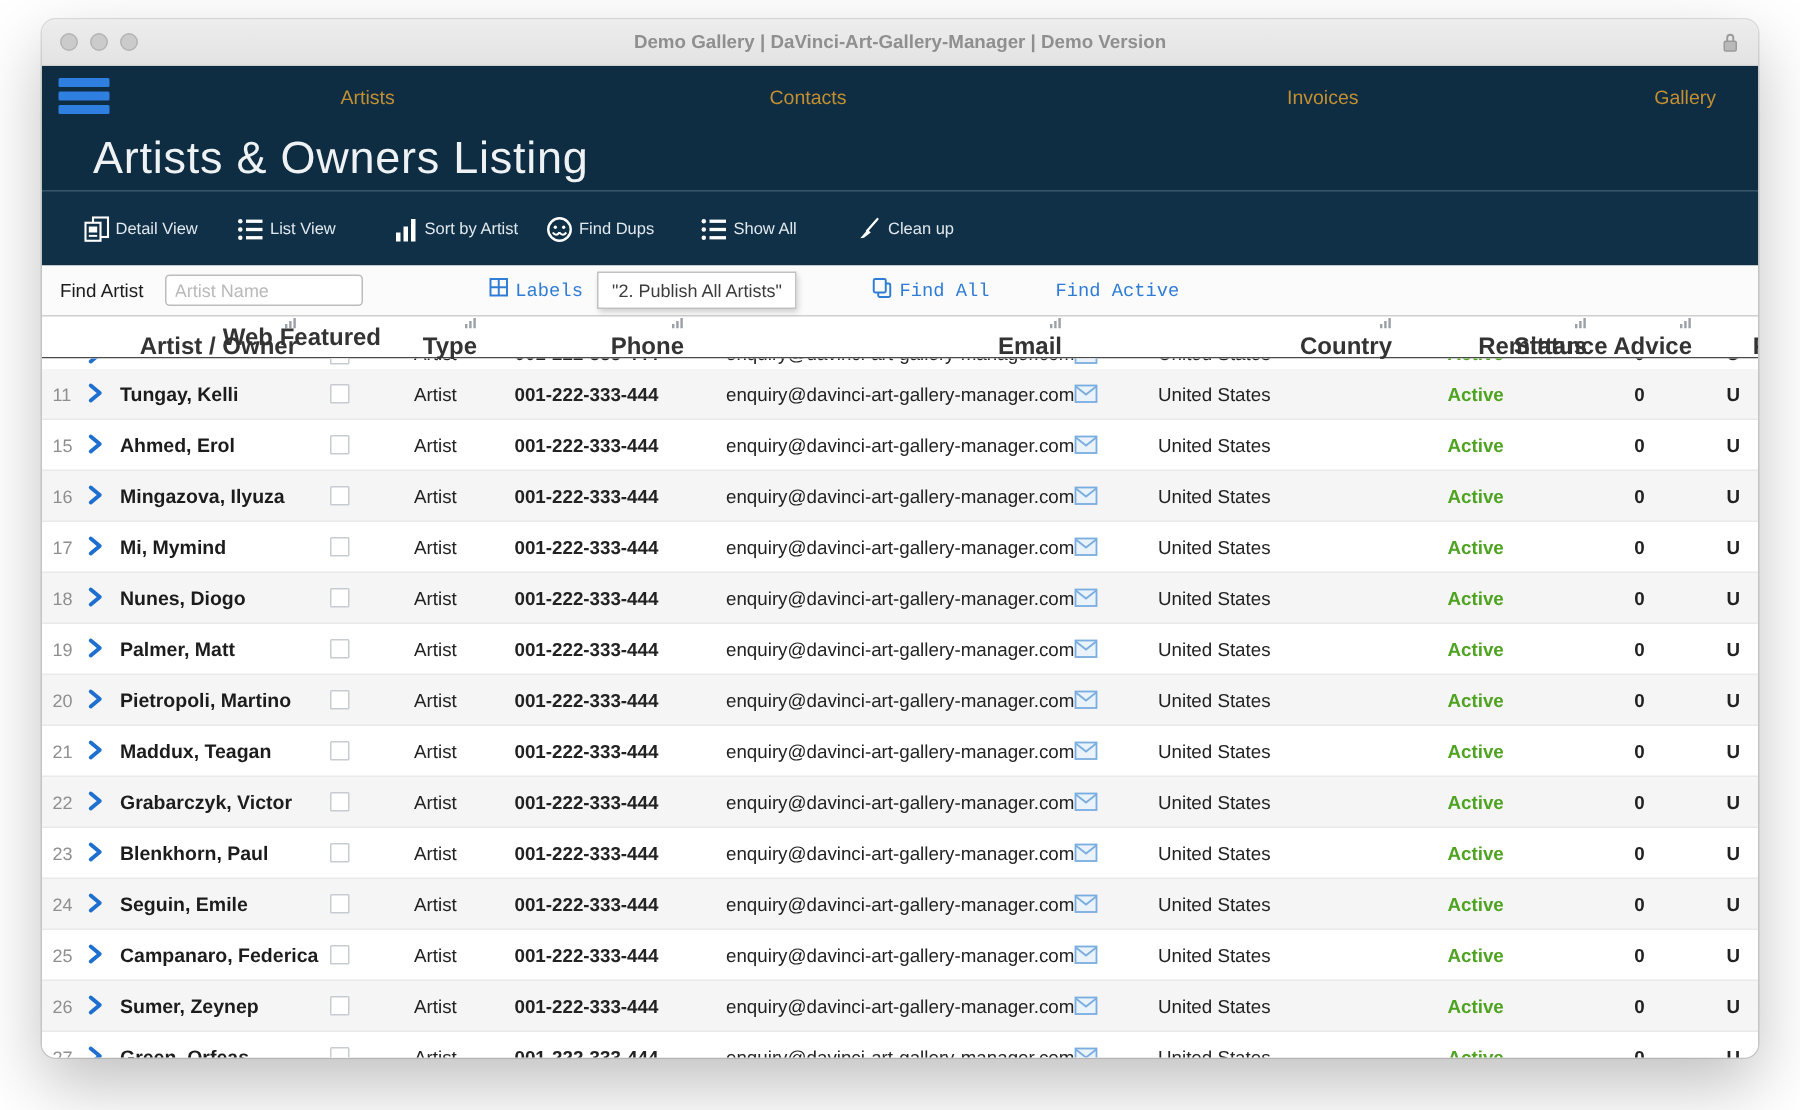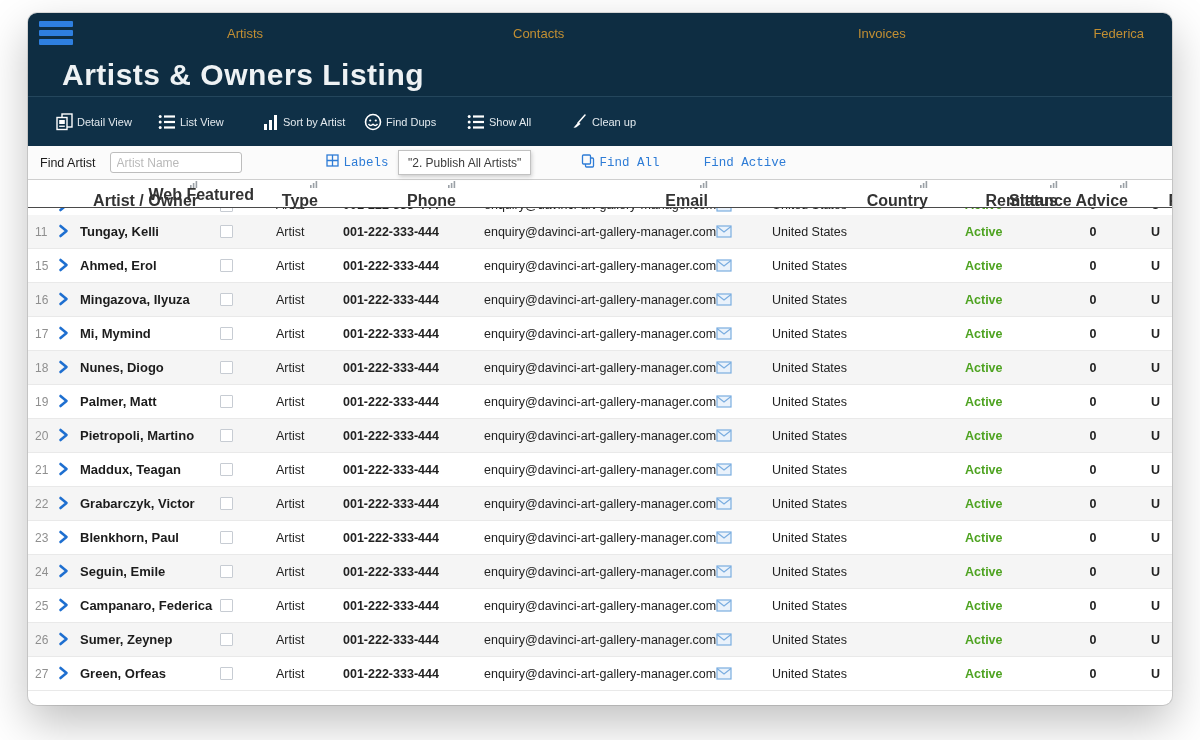--- a/index.html
+++ b/index.html
@@ -20,21 +20,21 @@
   .lock { position:absolute; right:12px; top:8px; }
 
   
   .navbar { height:42px; background:#0e2d42; position:relative; }
   .hamburger { position:absolute; left:11px; top:8px; width:34px; height:27px; cursor:pointer; }
   .hamburger i { display:block; height:6px; margin-bottom:3px; background:#2e7fe0; border-radius:1px; }
   .nav-item { position:absolute; top:13px; font-size:13px; color:#c28f33; cursor:pointer; white-space:nowrap; }
   .nav-0 { left:199px; } .nav-1 { left:485px; } .nav-2 { left:830px; } .nav-3 { right:28px; }
 
   .titlerow { height:41px; background:#0e2d42; display:flex; align-items:flex-end; padding:0 0 4px 34px; }
-  .page-title { font-size:30px; font-weight:700; color:#eef2f4; letter-spacing:.5px; }
+  .page-title { font-size:30px; font-weight:400; color:#eef2f4; letter-spacing:.5px; }
 
   
   .toolbar { height:50px; background:#0f3047; border-top:1px solid #24465c;
     display:flex; align-items:center; padding-left:26px; }
   .tool-btn { width:103px; display:flex; flex-direction:row; align-items:center; gap:3px;
     cursor:pointer; }
   .tool-btn svg { display:block; }
   .tool-label { font-size:11px; color:#e2e9ee; white-space:nowrap; }
 
   
@@ -82,31 +82,45 @@
 
   .row-clip { height:7px; overflow:hidden; }
   .row-clip .row { margin-top:-20px; border-bottom:none; }
   .tbody { overflow:hidden; }
 </style>
 </head>
 <body>
 
 <div class="window">
 
+  <div class="titlebar">
+    <div class="lights">
+      <span class="light"></span>
+      <span class="light"></span>
+      <span class="light"></span>
+    </div>
+    <span class="win-title">Demo Gallery | DaVinci-Art-Gallery-Manager | Demo Version</span>
+    <span class="lock">
+      <svg width="13" height="15" viewBox="0 0 13 15">
+        <rect x="2.5" y="6.5" width="8" height="6.5" rx="1" fill="#b9b9b9" stroke="#9b9b9b"></rect>
+        <path d="M4.5 6.5 V4.2 a2 2.1 0 0 1 4 0 V6.5" fill="none" stroke="#9b9b9b" stroke-width="1.3"></path>
+      </svg>
+    </span>
+  </div>
 
   <div class="navbar">
     <div class="hamburger">
         <i></i>
         <i></i>
         <i></i>
       </div>
     <span class="nav-item nav-0">Artists</span>
     <span class="nav-item nav-1">Contacts</span>
     <span class="nav-item nav-2">Invoices</span>
-    <span class="nav-item nav-3">Federica</span>
+    <span class="nav-item nav-3">Gallery</span>
   </div>
 
   <div class="titlerow">
     <span class="page-title">Artists &amp; Owners Listing</span>
   </div>
 
   <div class="toolbar">
     <div class="tool-btn">
       <span>
         <svg width="20" height="18" viewBox="0 0 20 18">

